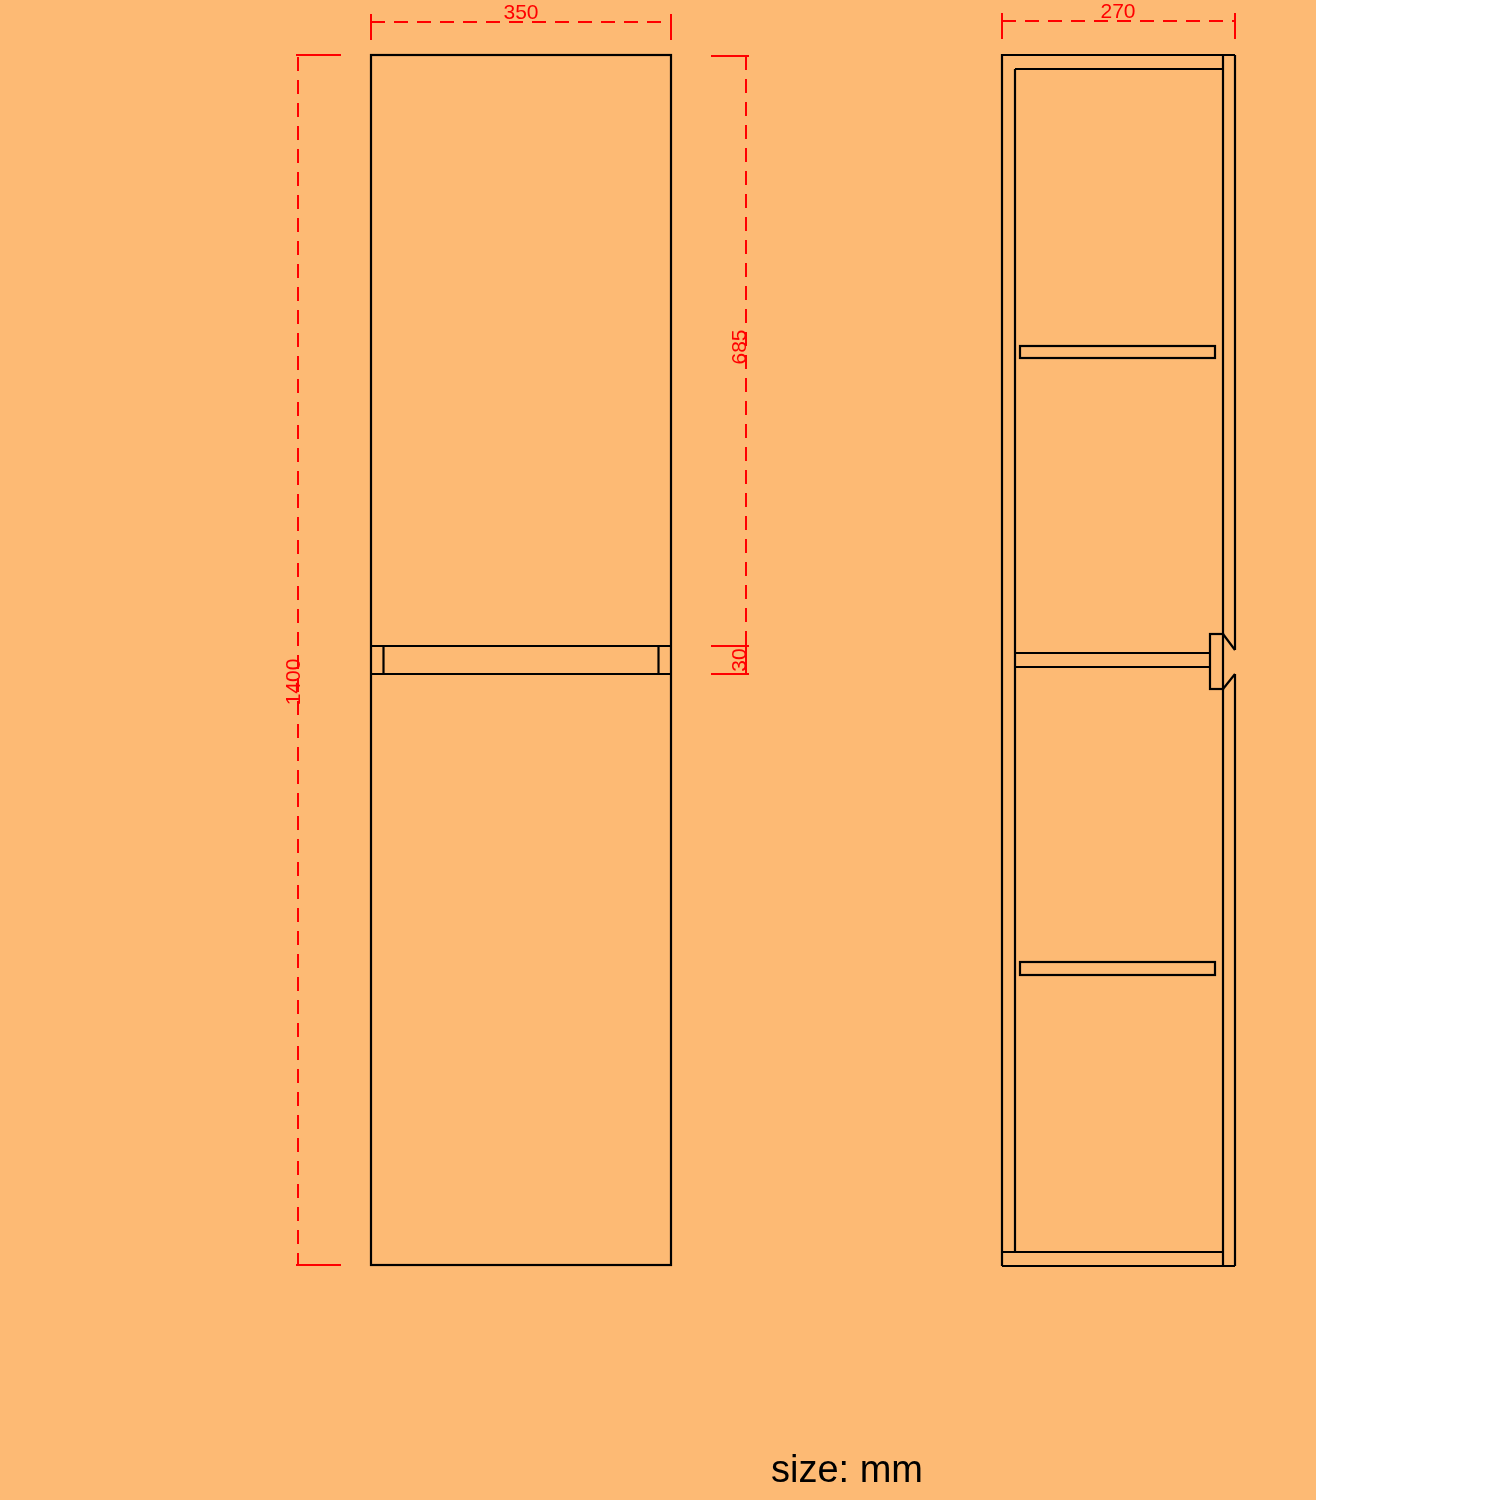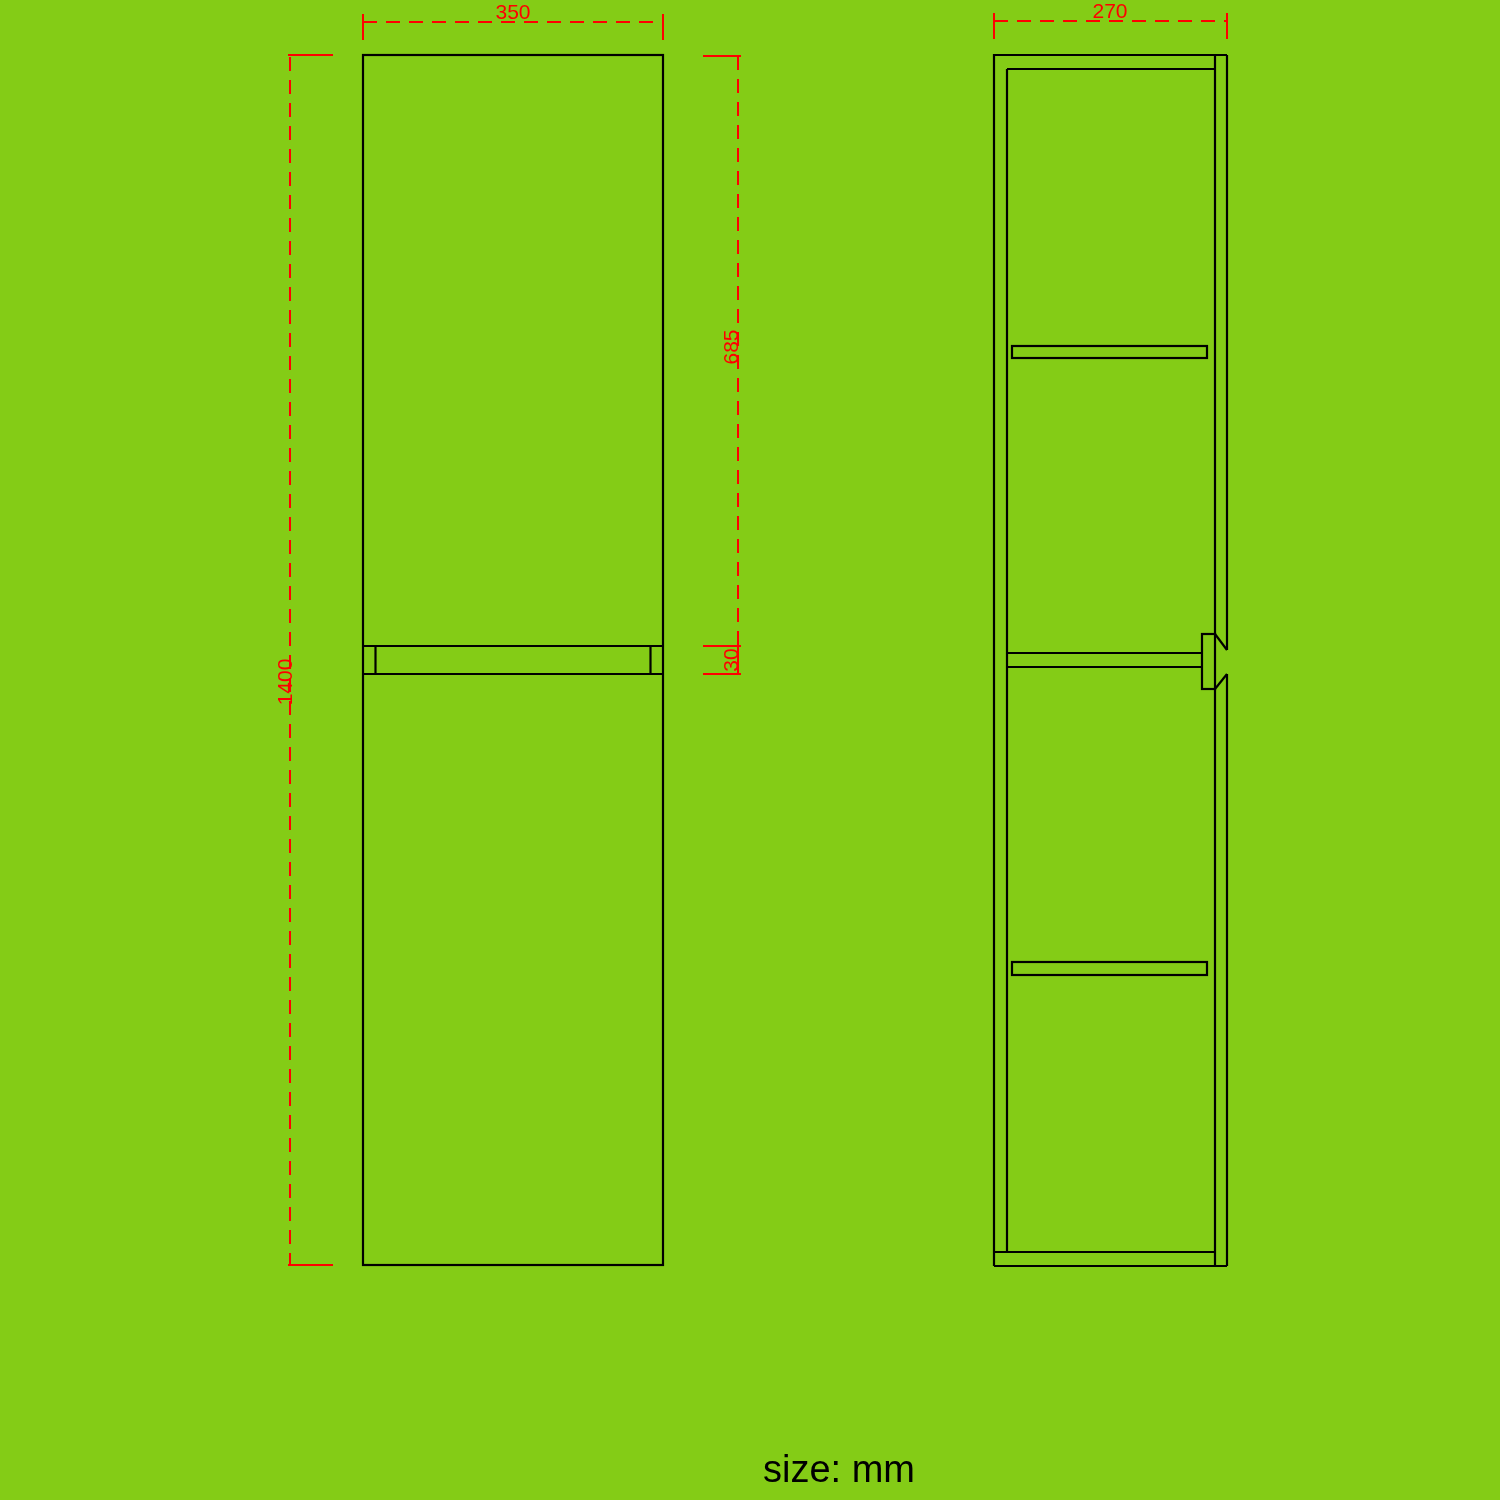--- a/index.html
+++ b/index.html
@@ -3,24 +3,25 @@
 <meta charset="utf-8">
 <style>
   html, body {
     margin: 0;
     padding: 0;
     background: #ffffff;
     font-family: "Liberation Sans", sans-serif;
   }
   .canvas {
     position: relative;
-    width: 1500px;
+    width: 1308px;
     height: 1500px;
-    background: #84cc16;
+    background: #fdba74;
     overflow: hidden;
+    padding-left: 8px;
   }
   svg { display: block; }
   text {
     font-family: "Liberation Sans", sans-serif;
   }
   .dim-text {
     font-size: 21px;
   }
   .footer-text {
     font-size: 38px;

